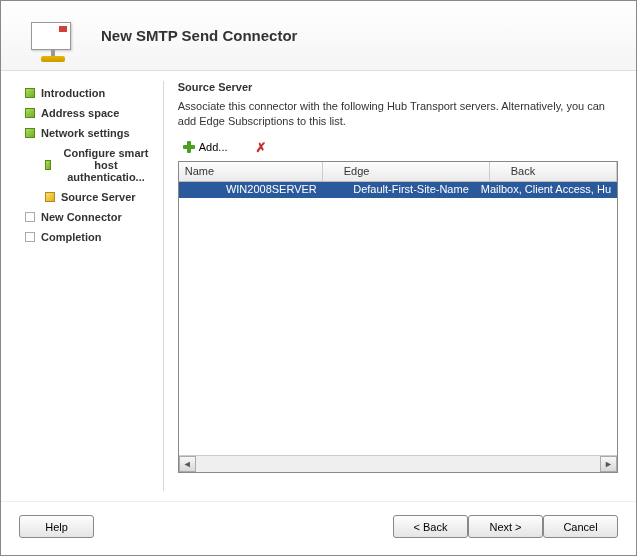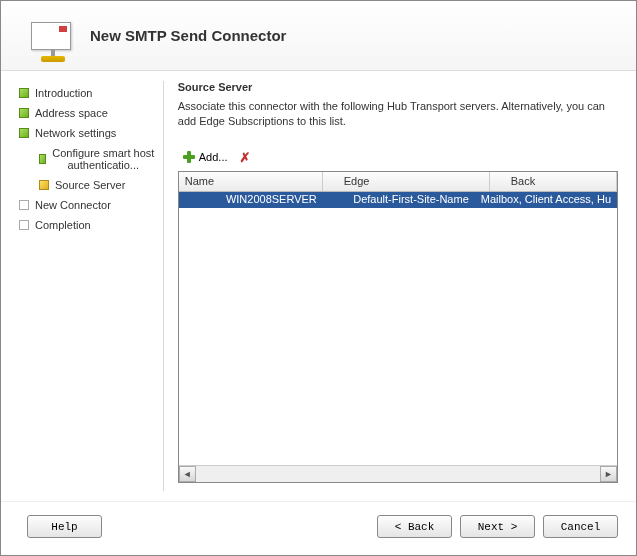--- a/index.html
+++ b/index.html
@@ -61,29 +61,30 @@
       transform: translateX(-50%);
       top: -6px;
       width: 4px;
       height: 6px;
       background: #999;
     }
     .header-title {
       font-size: 15px;
       font-weight: bold;
       color: #333;
-      margin-left: 9px;
+      margin-left: 20px;
     }
     .body {
       display: flex;
       height: 430px;
     }
     .sidebar {
       width: 175px;
-      padding: 12px 8px 12px 18px;
+      padding: 12px 8px 12px 24px;
+      font-weight: bold;
     }
     .nav-item {
       display: flex;
       align-items: center;
       padding: 4px 0;
       color: #333;
     }
     .nav-sub {
       padding-left: 20px;
       text-align: center;
@@ -116,27 +117,27 @@
       padding: 10px 18px 10px 14px;
     }
     .section-title {
       font-weight: bold;
       font-size: 11px;
       color: #333;
       margin-bottom: 6px;
     }
     .description {
       color: #333;
-      margin-bottom: 16px;
+      margin-bottom: 6px;
       line-height: 1.4;
     }
     .toolbar {
       display: flex;
       align-items: center;
-      gap: 4px;
+      gap: 20px;
       margin-bottom: 2px;
       padding: 2px 0;
     }
     .add-btn {
       display: inline-flex;
       align-items: center;
       gap: 3px;
       cursor: pointer;
       padding: 2px 4px;
     }
@@ -246,22 +247,20 @@
       border-radius: 3px;
       font-family: Tahoma, sans-serif;
       font-size: 11px;
       cursor: pointer;
       padding: 0 10px;
     }
     .footer-spacer {
       flex: 1;
     }
     .footer .btn {
-      margin-left: 8px;
-      font-family: Liberation Mono, monospace;
     }
   </style>
 </head>
 <body>
 
 <div class="header">
   <div class="header-icon-wrap">
     <div class="envelope-icon"></div>
     <div class="plug"></div>
   </div>

